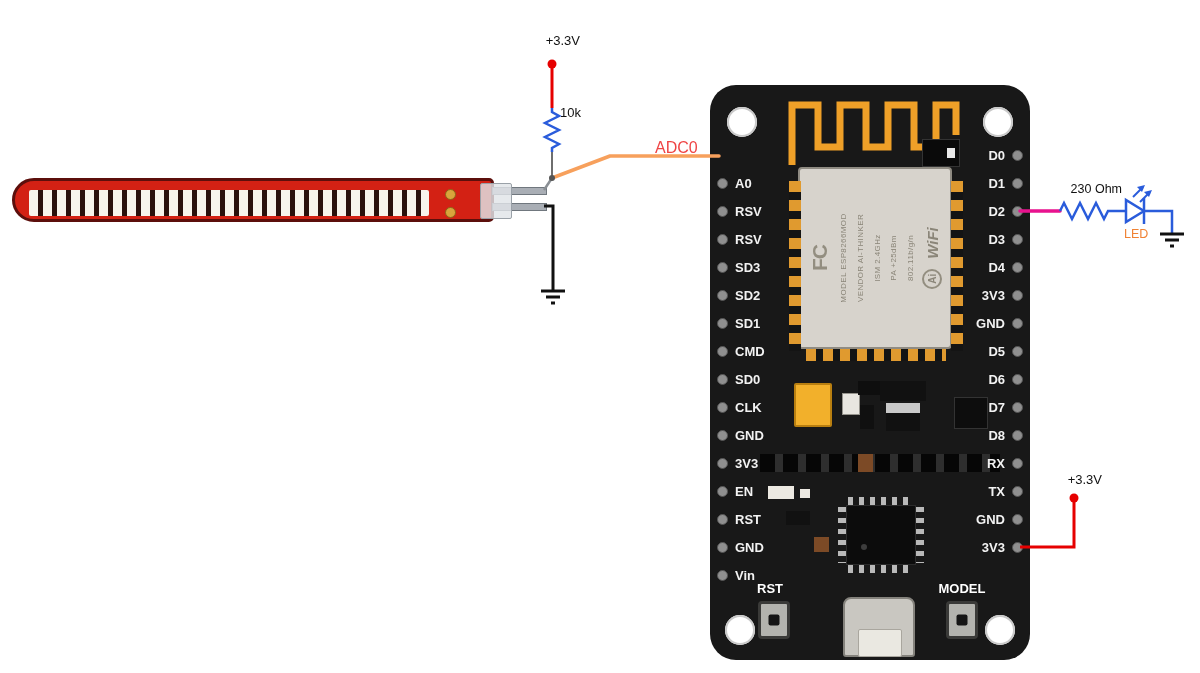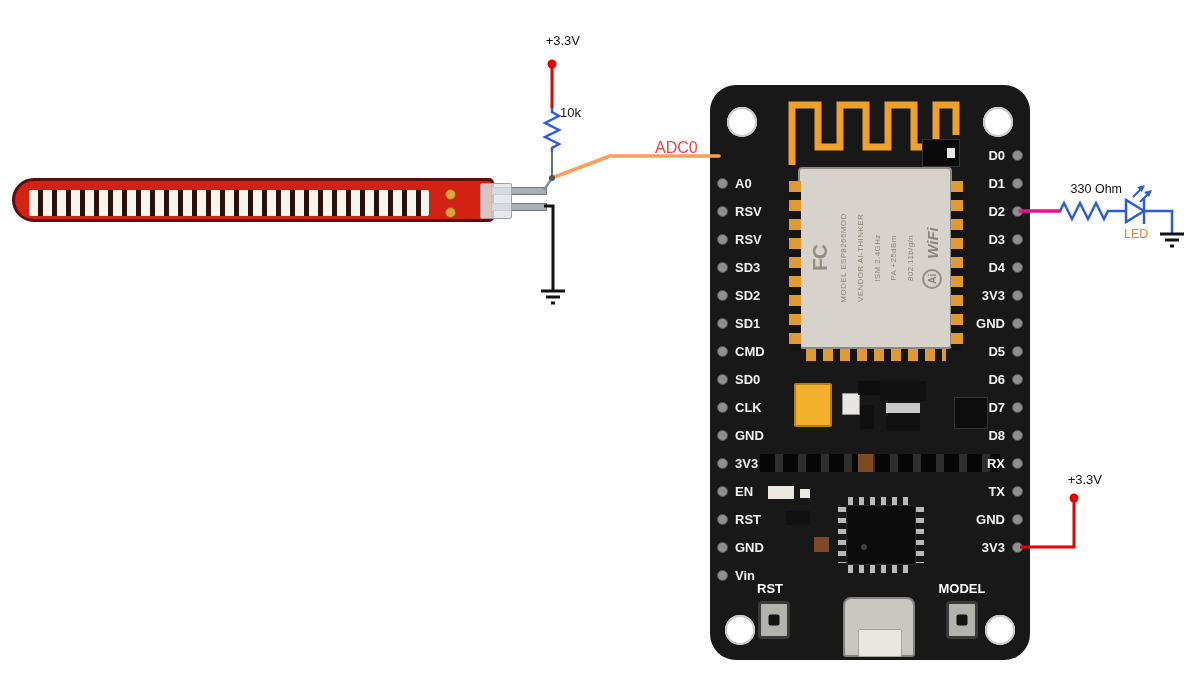--- a/index.html
+++ b/index.html
@@ -341,17 +341,17 @@
 
     <g>
       <circle cx="1074" cy="498" r="4.5" fill="#e60000"></circle>
       <path d="M1074,498 V547 H1020" stroke="#e60000" stroke-width="3" fill="none"></path>
     </g>
   </svg>
 
   <div class="lbl center" style="left:524px;top:33px;width:56px;">+3.3V</div>
   <div class="lbl" style="left:560px;top:105px;">10k</div>
   <div class="lbl" style="left:655px;top:139px;color:#ef4444;font-size:16px;">ADC0</div>
-  <div class="lbl center" style="left:1046px;top:182px;width:76px;font-size:12.5px;">330 Ohm</div>
+  <div class="lbl center" style="left:1046px;top:182px;width:76px;font-size:12.5px;">230 Ohm</div>
   <div class="lbl" style="left:1124px;top:227px;color:#f08233;font-size:12.5px;">LED</div>
   <div class="lbl center" style="left:1046px;top:472px;width:56px;">+3.3V</div>
 
 </div>
 
 </body></html>

